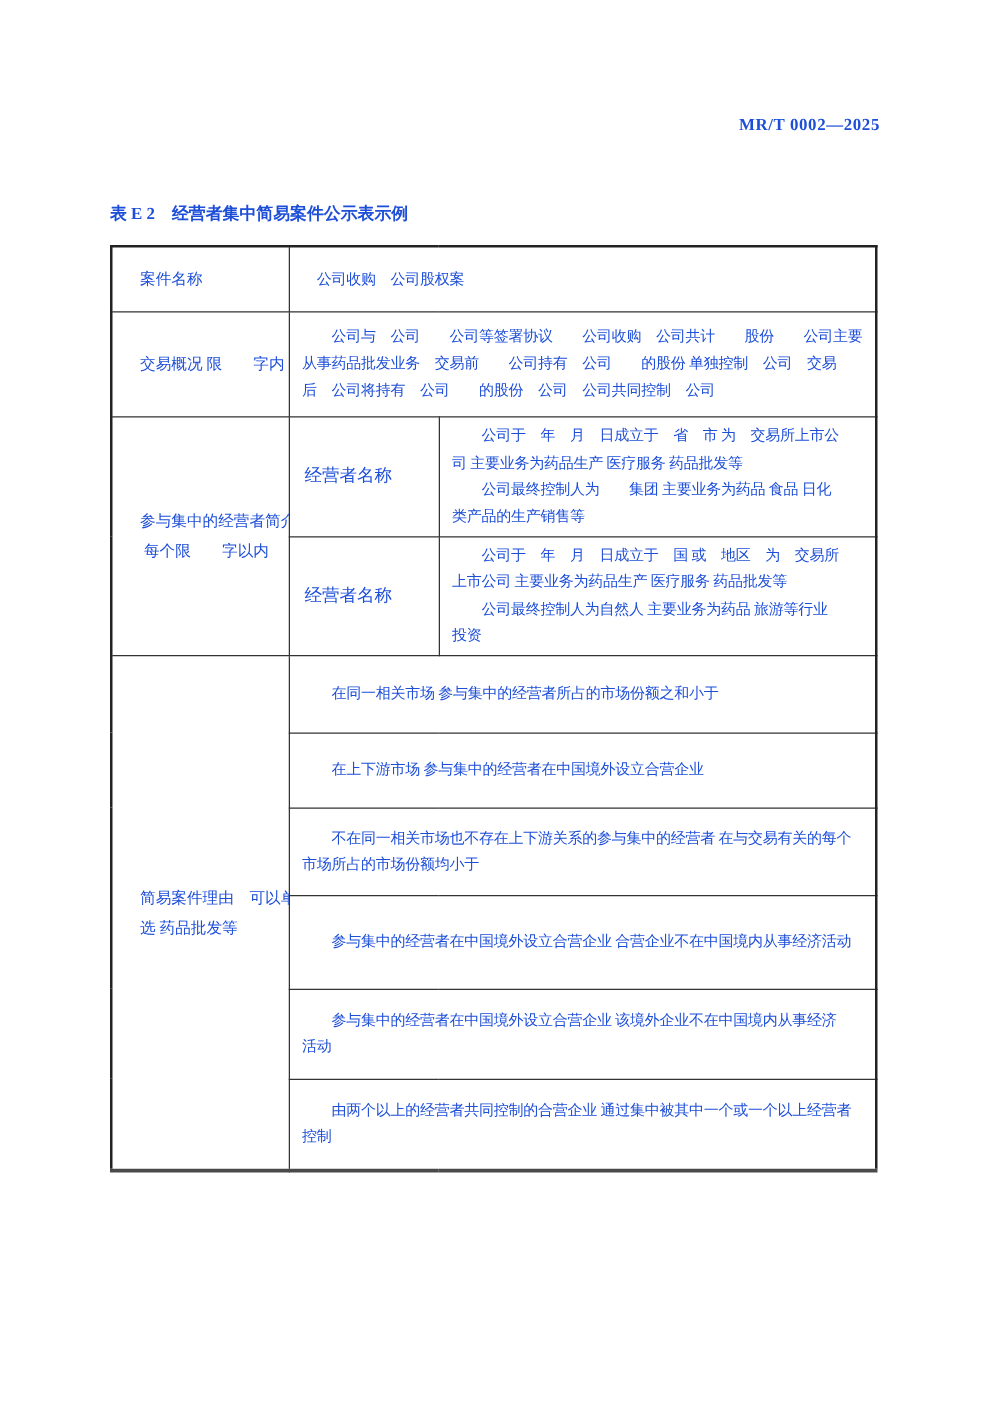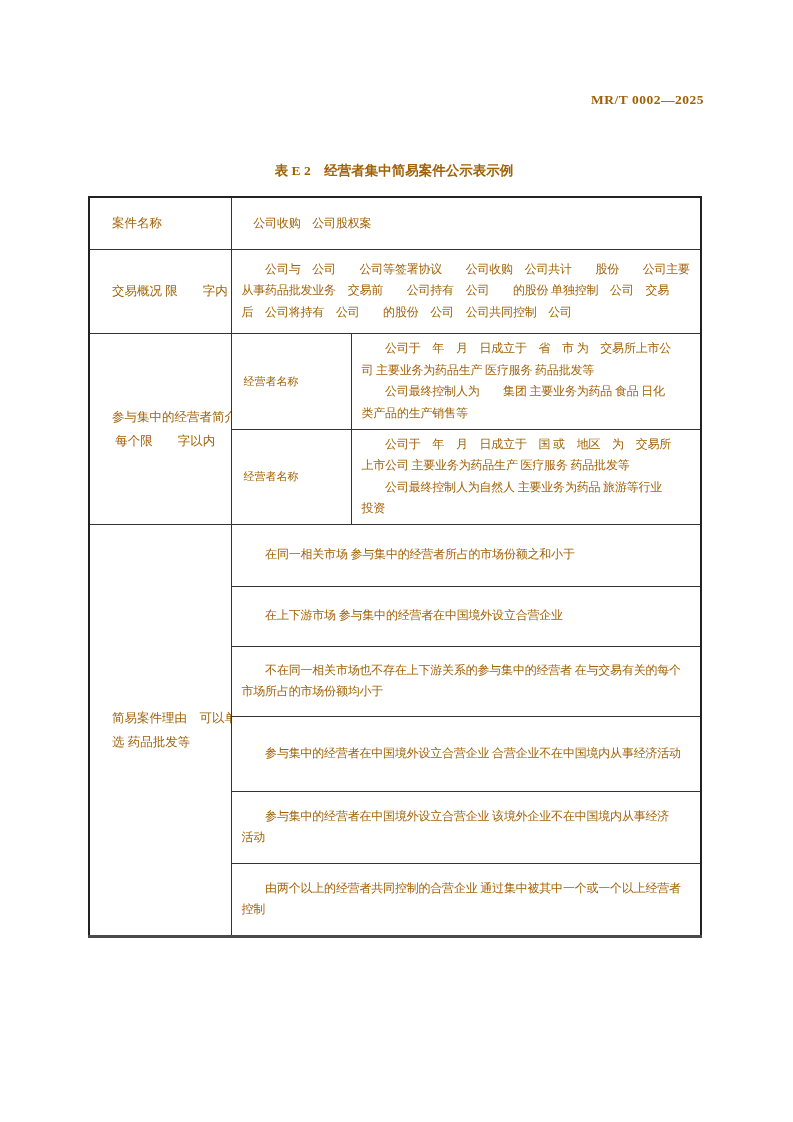--- a/index.html
+++ b/index.html
@@ -3,21 +3,21 @@
 <meta charset="utf-8">
 <style>
   * { margin: 0; padding: 0; box-sizing: border-box; }
   html, body { background: #ffffff; }
   .page {
     position: relative;
     width: 793px;
     height: 1122px;
     background: #ffffff;
     font-family: "Liberation Serif", "DejaVu Serif", serif;
-    color: #a16207;
+    color: #1d4ed8;
     overflow: hidden;
   }
   .doc-number {
     position: absolute;
     top: 92px;
     right: 89px;
     font-size: 13.5px;
     font-weight: 700;
     letter-spacing: 0.5px;
     white-space: pre;
@@ -27,21 +27,21 @@
     top: 129px;
     left: 110px;
     font-size: 13px;
     white-space: pre;
   }
   .table-title {
     position: absolute;
     top: 162px;
     left: 88px;
     width: 612px;
-    text-align: center;
+    text-align: left;
     font-size: 13.5px;
     font-weight: 700;
     white-space: pre;
   }
   table.main-table {
     position: absolute;
     top: 196px;
     left: 88px;
     width: 612px;
     border-collapse: collapse;
@@ -54,21 +54,21 @@
     vertical-align: middle;
     overflow: hidden;
   }
   td.label-cell {
     font-size: 12.5px;
     line-height: 24px;
     padding: 4px 2px 4px 22px;
     white-space: pre;
   }
   td.sub-label-cell {
-    font-size: 11px;
+    font-size: 14px;
     padding: 4px 2px 4px 12px;
     white-space: pre;
   }
   td.value-cell {
     font-size: 12px;
     letter-spacing: -0.2px;
     line-height: 21.5px;
     padding: 4px 3px 4px 10px;
     white-space: pre;
     margin-top: 46px;

